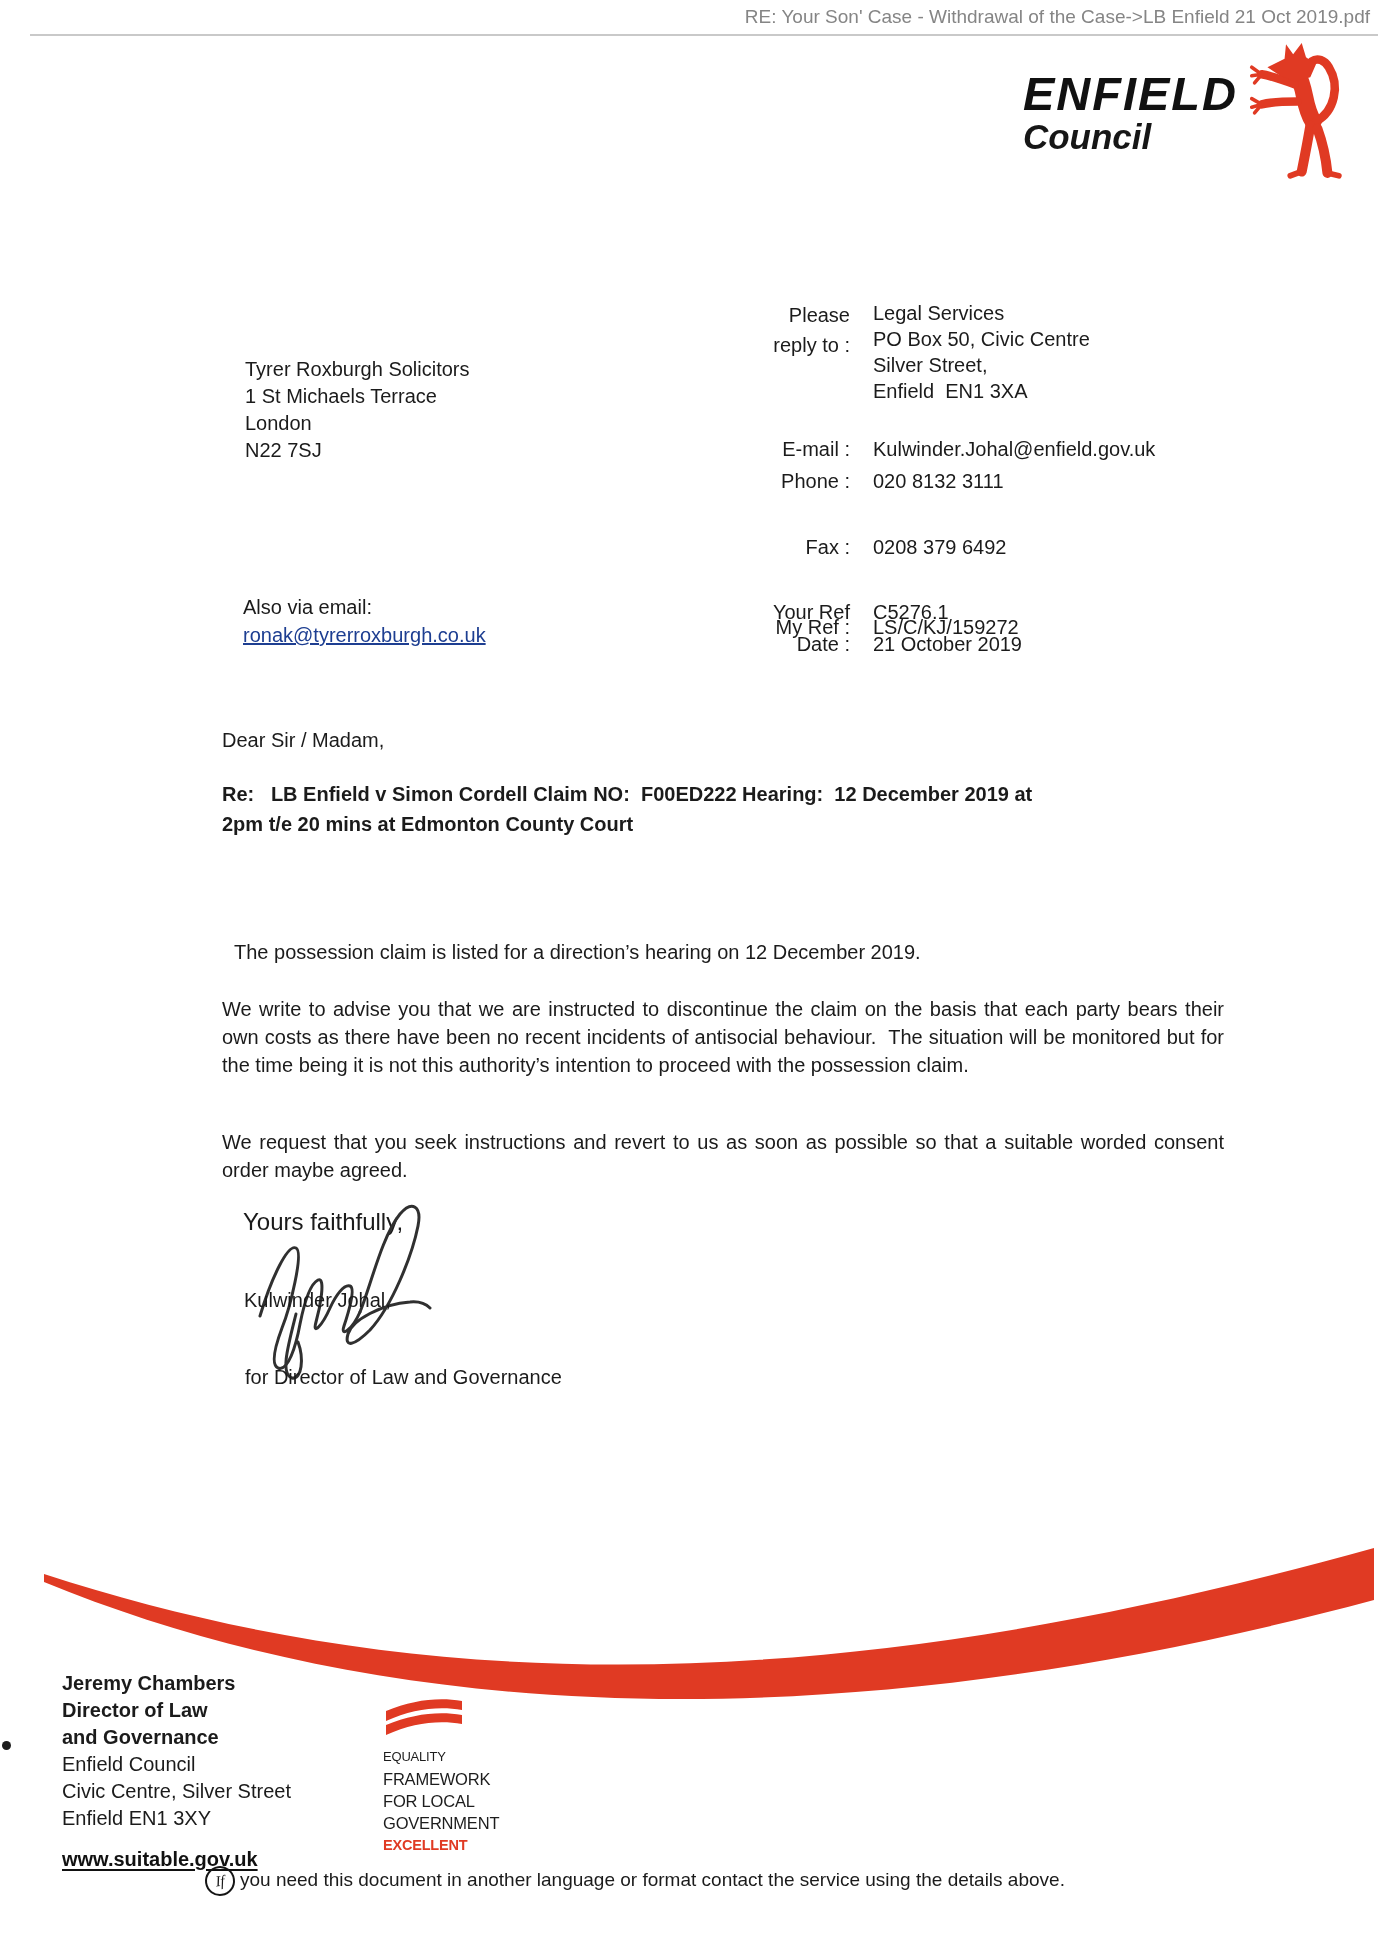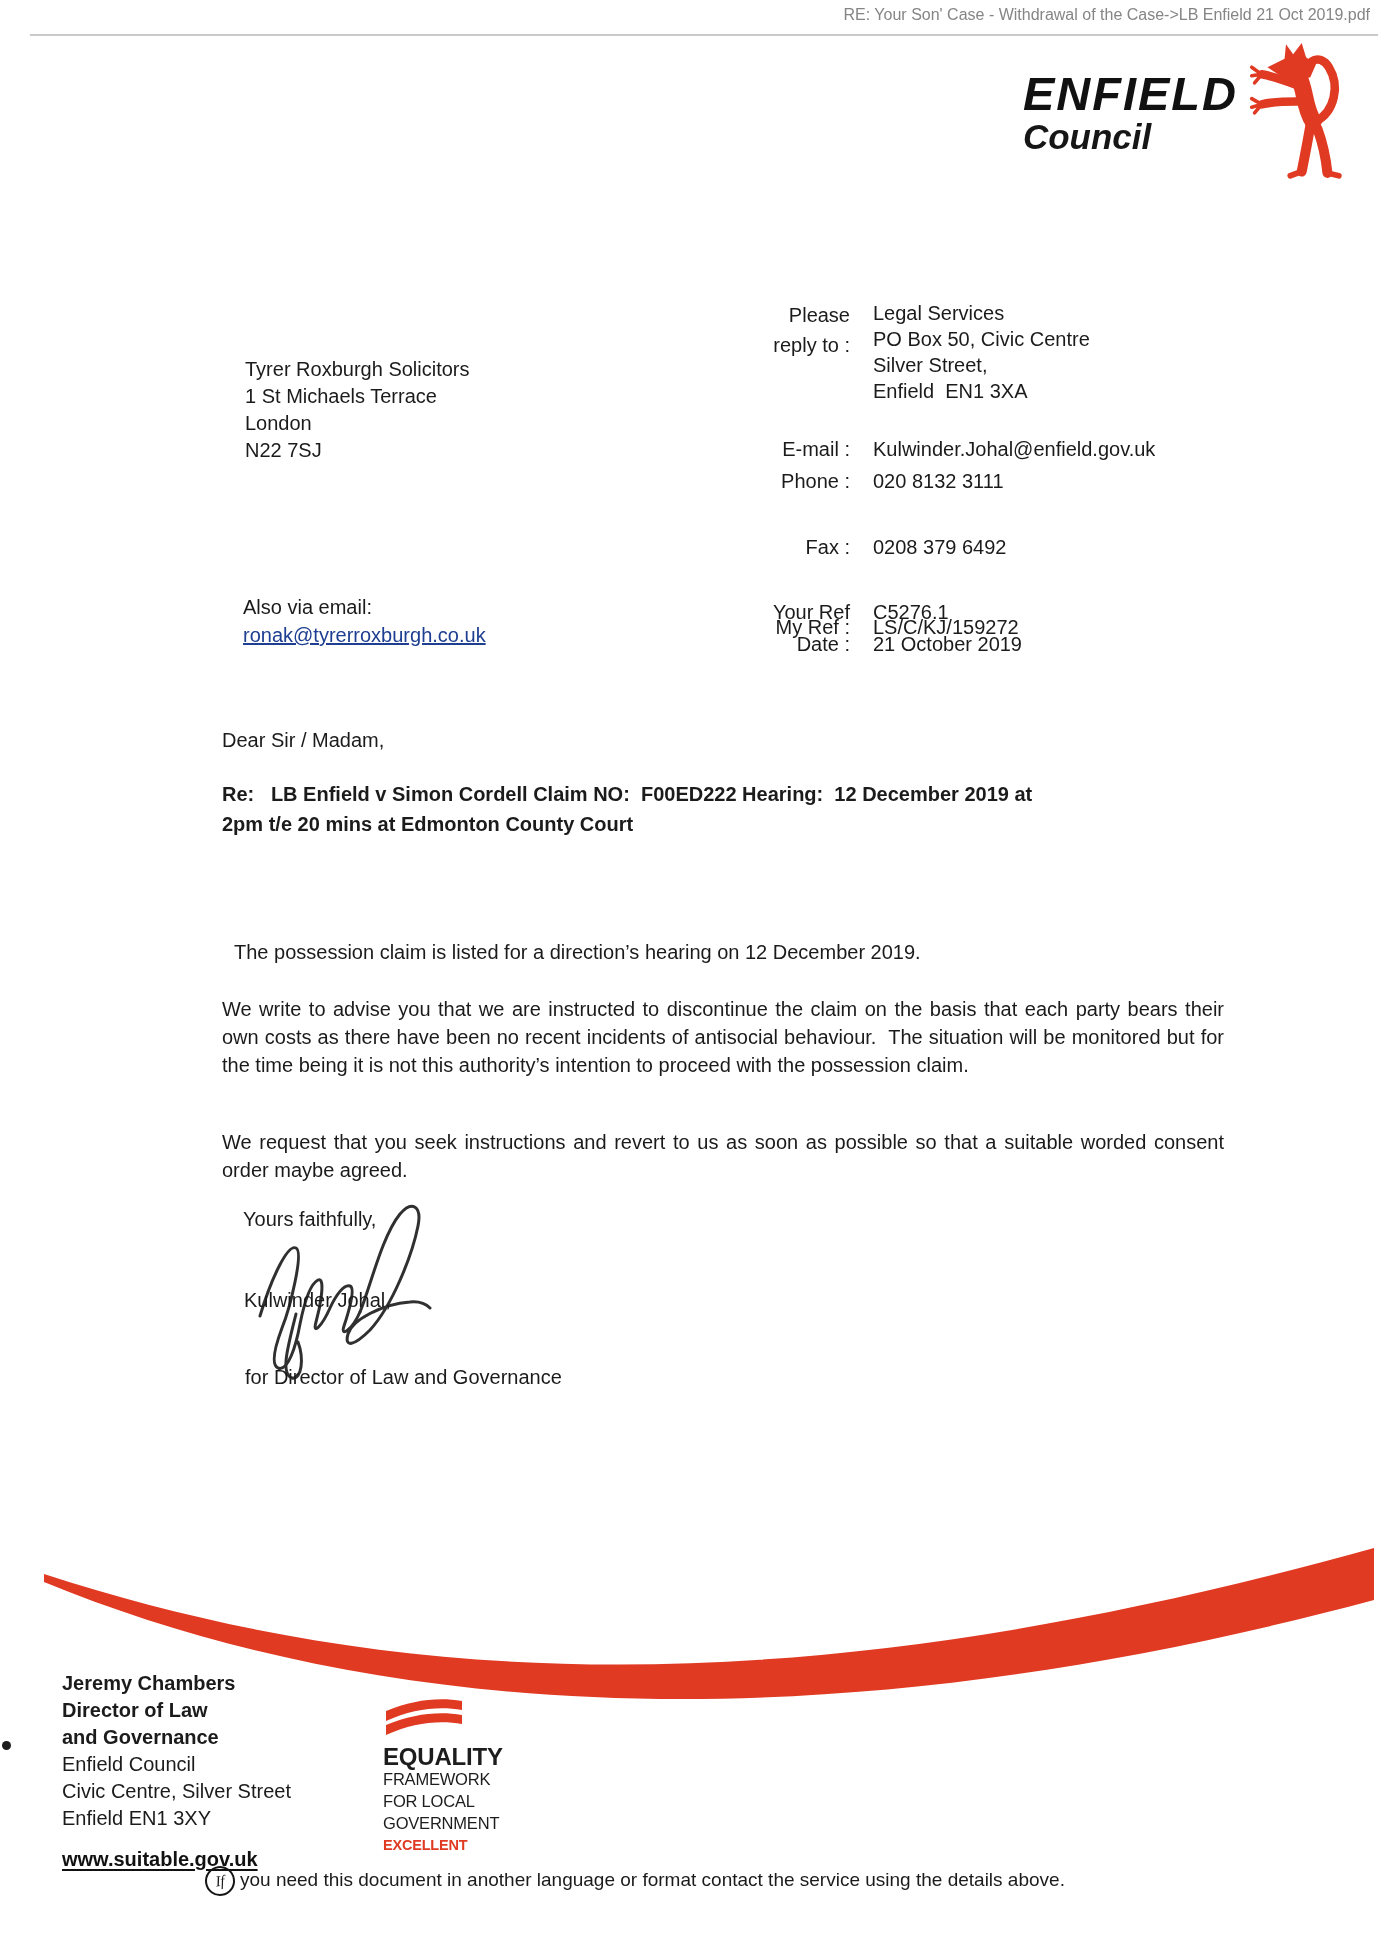--- a/index.html
+++ b/index.html
@@ -14,21 +14,21 @@
     width:1378px;height:1948px;
     background:#fff;
     font-family:"Liberation Sans", sans-serif;
     color:var(--ink);
     overflow:hidden;
   }
   .pre{white-space:pre-line;}
   
   .pdf-filename{
     position:absolute;top:6px;right:8px;
-    font-size:16px;color:var(--muted-gray);
+    font-size:19px;color:var(--muted-gray);
   }
   .header-rule{
     position:absolute;top:34px;left:30px;width:1348px;height:2px;
     background:#c9c9c9;
   }
   
   .logo-text{
     position:absolute;top:70px;right:140px;
     font-style:italic;line-height:1;
   }
@@ -49,36 +49,36 @@
     color:var(--link-blue);text-decoration:underline;
   }
   
   .salutation{position:absolute;left:222px;top:729px;font-size:20px;}
   .subject{
     position:absolute;left:222px;top:779px;width:1010px;
     font-size:20px;font-weight:bold;line-height:30px;white-space:pre-line;
   }
   .para{position:absolute;left:222px;width:1002px;font-size:20px;line-height:28px;text-align:justify;}
   .p0{top:860px;} .p1{top:938px;margin-left:12px;} .p2{top:995px;} .p3{top:1128px;}
-  .valediction{position:absolute;left:243px;top:1208px;font-size:20px;}
+  .valediction{position:absolute;left:243px;top:1208px;font-size:24px;}
   .signature{position:absolute;left:252px;top:1196px;}
   .signatory-name{position:absolute;left:244px;top:1289px;font-size:20px;}
   .signatory-for{position:absolute;left:245px;top:1366px;font-size:20px;}
   
   .swoosh{position:absolute;left:36px;top:1534px;pointer-events:none;}
   .f-block{position:absolute;left:62px;top:1670px;font-size:20px;line-height:27px;}
   .f-name,.f-role{font-weight:bold;}
   .f-addr{margin-top:0;}
   .f-web{
     display:inline-block;margin-top:14px;font-weight:bold;color:#111;
     text-decoration:underline;text-underline-offset:3px;
   }
   .eq{position:absolute;left:383px;top:1694px;width:140px;}
   .eq-lines{margin-top:4px;line-height:22px;letter-spacing:-0.2px;color:#1d1d1d;}
-  .eq-l0{font-size:24px;font-weight:bold;}
+  .eq-l0{font-size:13px;font-weight:normal;}
   .eq-l1,.eq-l2,.eq-l3{font-size:16.5px;}
   .eq-l4{font-size:14.5px;color:var(--brand-red);font-weight:600;}
   .notice-icon{
     position:absolute;left:205px;top:1866px;width:26px;height:26px;
     border:2px solid #151515;border-radius:50%;
     font-size:15px;font-style:italic;font-family:"Liberation Serif",serif;
     display:flex;align-items:center;justify-content:center;
     transform:rotate(-8deg);
   }
   .notice-text{position:absolute;left:240px;top:1869px;font-size:19px;}

